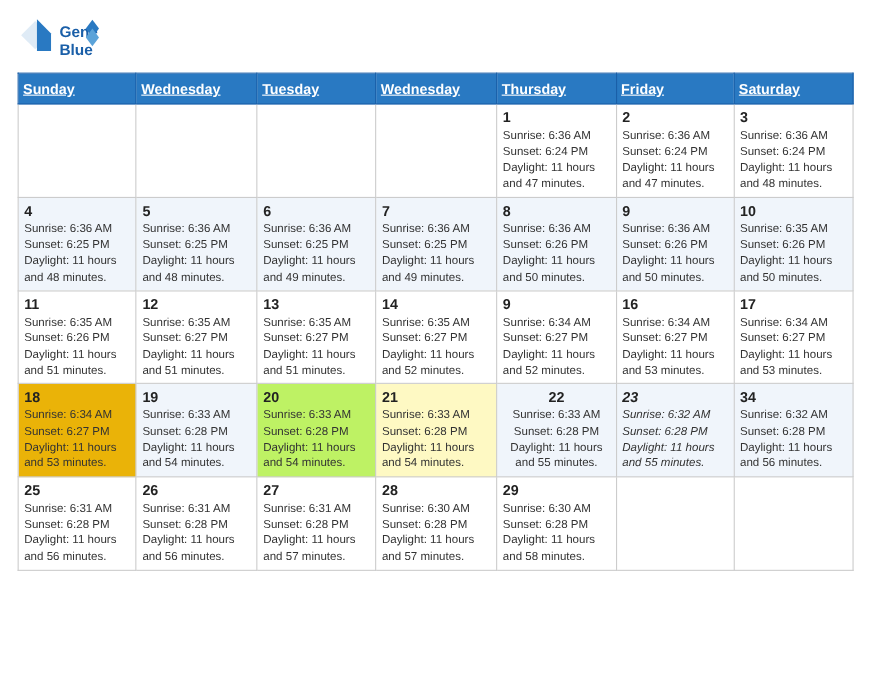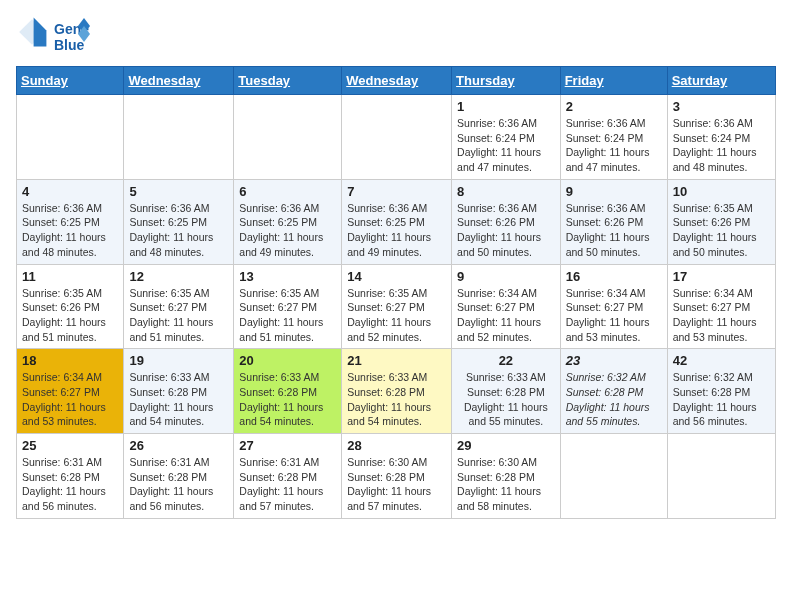--- a/index.html
+++ b/index.html
@@ -216,21 +216,21 @@
         </td>
         <td style="background: rgb(240, 245, 251); text-align: center;">
           <span class="day-num">22</span>
           <div class="day-info">Sunrise: 6:33 AM<br>Sunset: 6:28 PM<br>Daylight: 11 hours and 55 minutes.</div>
         </td>
         <td style="background: rgb(240, 245, 251); font-style: italic;">
           <span class="day-num">23</span>
           <div class="day-info">Sunrise: 6:32 AM<br>Sunset: 6:28 PM<br>Daylight: 11 hours and 55 minutes.</div>
         </td>
         <td style="background: rgb(240, 245, 251);">
-          <span class="day-num">42</span>
+          <span class="day-num">34</span>
           <div class="day-info">Sunrise: 6:32 AM<br>Sunset: 6:28 PM<br>Daylight: 11 hours and 56 minutes.</div>
         </td>
       </tr>
       <tr>
         <td>
           <span class="day-num">25</span>
           <div class="day-info">Sunrise: 6:31 AM<br>Sunset: 6:28 PM<br>Daylight: 11 hours and 56 minutes.</div>
         </td>
         <td>
           <span class="day-num">26</span>

